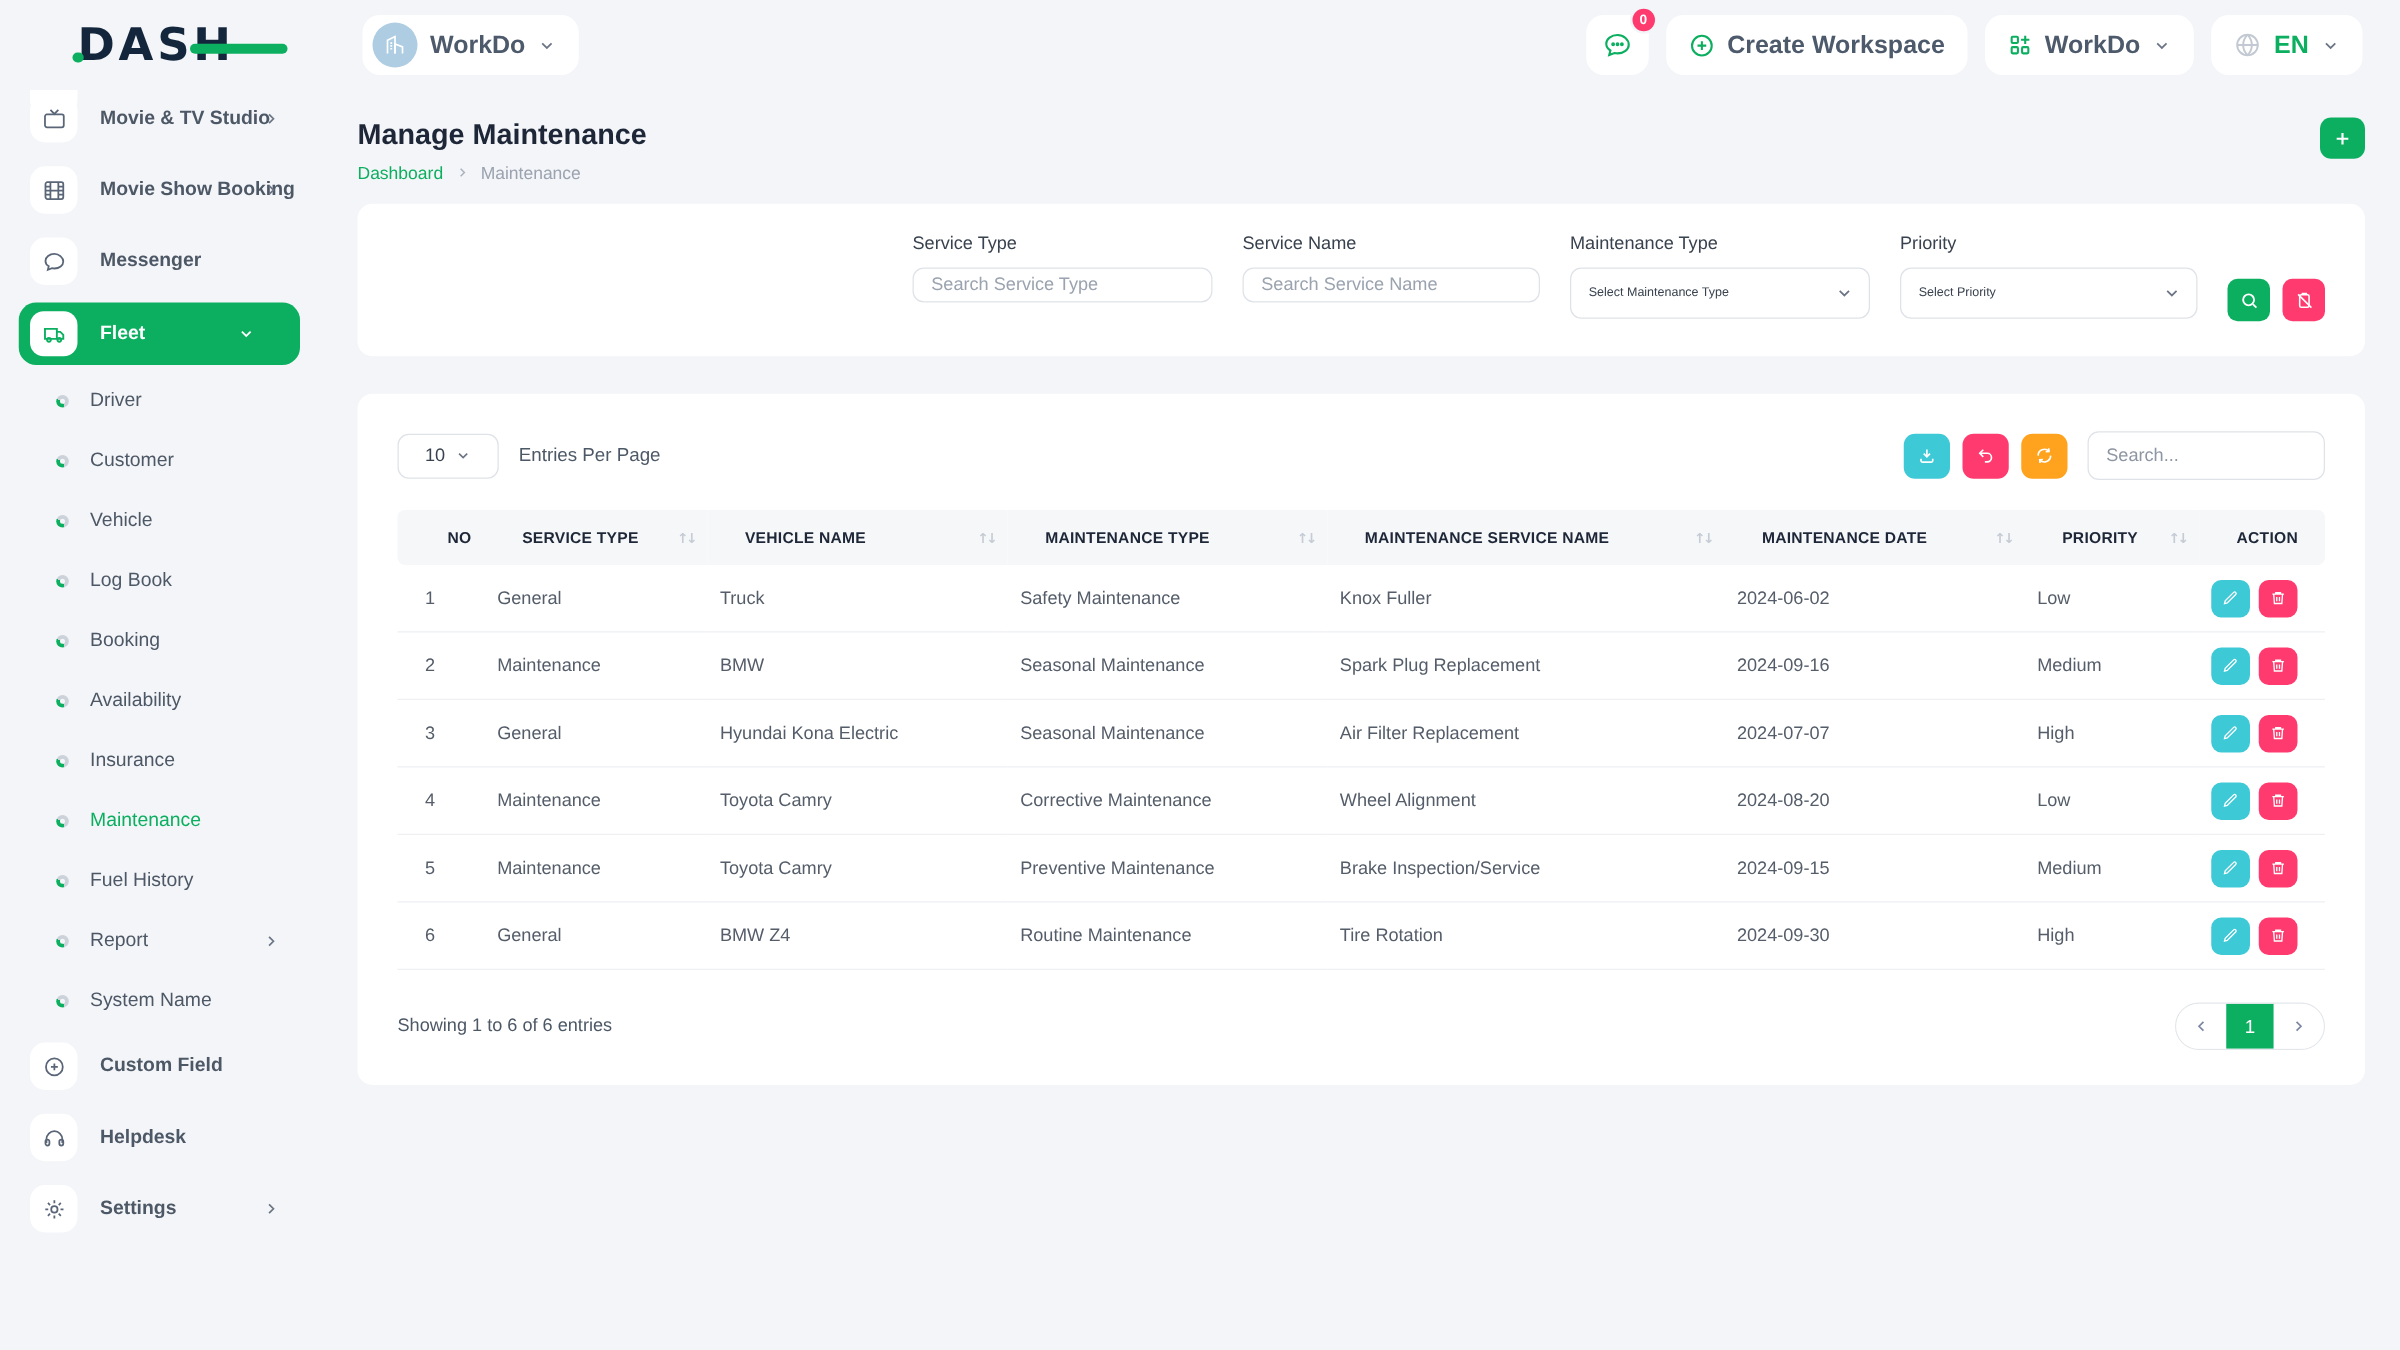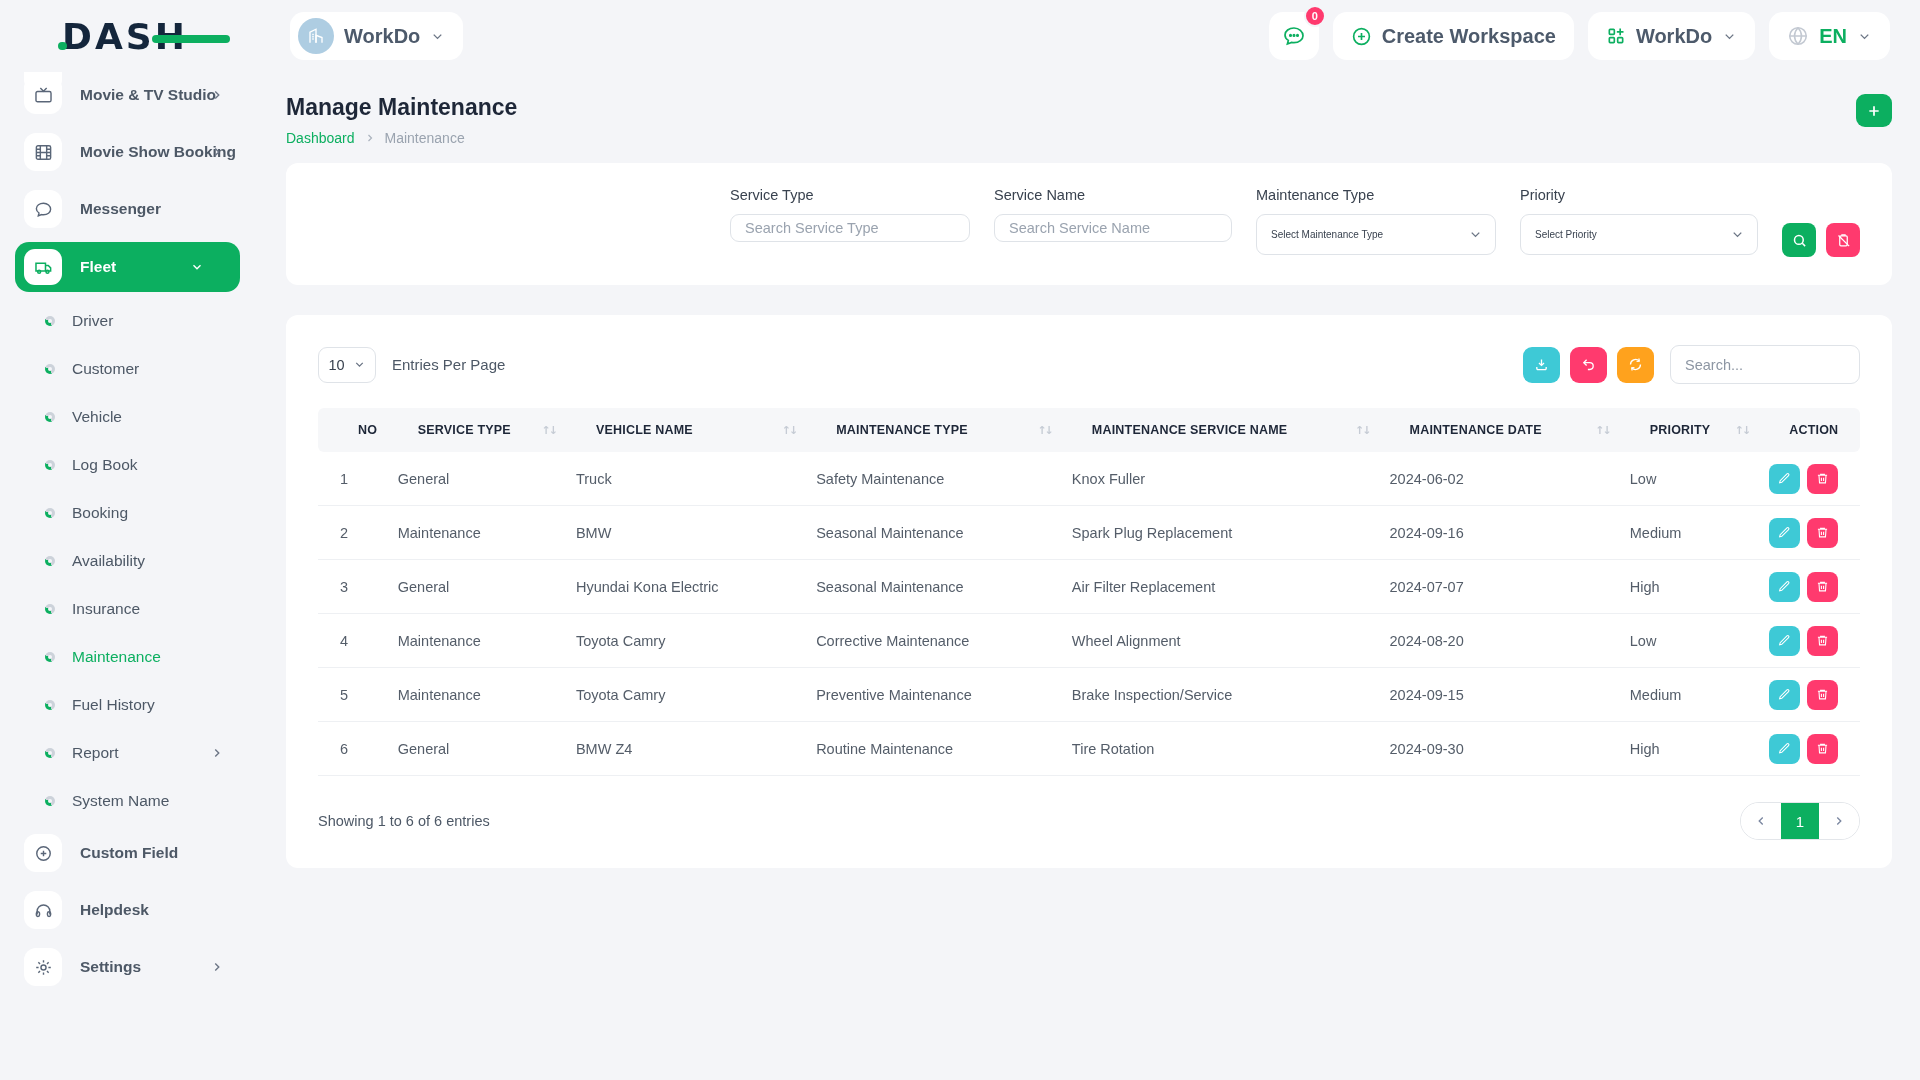--- a/index.html
+++ b/index.html
@@ -71,21 +71,21 @@
   .sq-btn { width:34px; height:34px; border:none; border-radius:8px; display:flex; align-items:center; justify-content:center; cursor:pointer; color:#fff; }
   .btn-green { background:#0caf60; }
   .btn-pink { background:#ff3a6e; }
   .btn-cyan { background:#3ec9d6; }
   .btn-orange { background:#ffa21d; }
 
   
   .table-card { margin-top:30px; padding:30px 32px 28px; }
   .table-controls { display:flex; justify-content:space-between; align-items:center; }
   .entries-left { display:flex; align-items:center; gap:16px; }
-  .entries-select { width:58px; height:36px; border:1px solid #dfe3e8; border-radius:9px; display:flex; align-items:center; justify-content:center; gap:8px; font-size:14.5px; color:#39424f; cursor:pointer; }
+  .entries-select { width:81px; height:36px; border:1px solid #dfe3e8; border-radius:9px; display:flex; align-items:center; justify-content:center; gap:8px; font-size:14.5px; color:#39424f; cursor:pointer; }
   .entries-label { font-size:15px; color:#4d5866; }
   .controls-right { display:flex; align-items:center; gap:10px;padding-left:16px; }
   .tool-btn { width:37px; height:36px; border:none; border-radius:9px; display:flex; align-items:center; justify-content:center; cursor:pointer; color:#fff; }
   .table-search { width:190px; height:39px; border:1px solid #dfe3e8; border-radius:9px; padding:0 14px; font-size:14.5px; color:#39424f; outline:none; margin-left:6px; font-family:inherit; }
   .table-search::placeholder { color:#8d96a3; }
 
   table { width:100%; border-collapse:collapse; margin-top:24px; }
   thead th { background:#f6f7f9; text-align:left; font-size:12.5px; font-weight:700; color:#1e2738; text-transform:uppercase; letter-spacing:0.2px; padding:15px 10px; }
   thead th:first-child { padding-left:20px; border-radius:6px 0 0 6px; }
   thead th:last-child { border-radius:0 6px 6px 0; }

